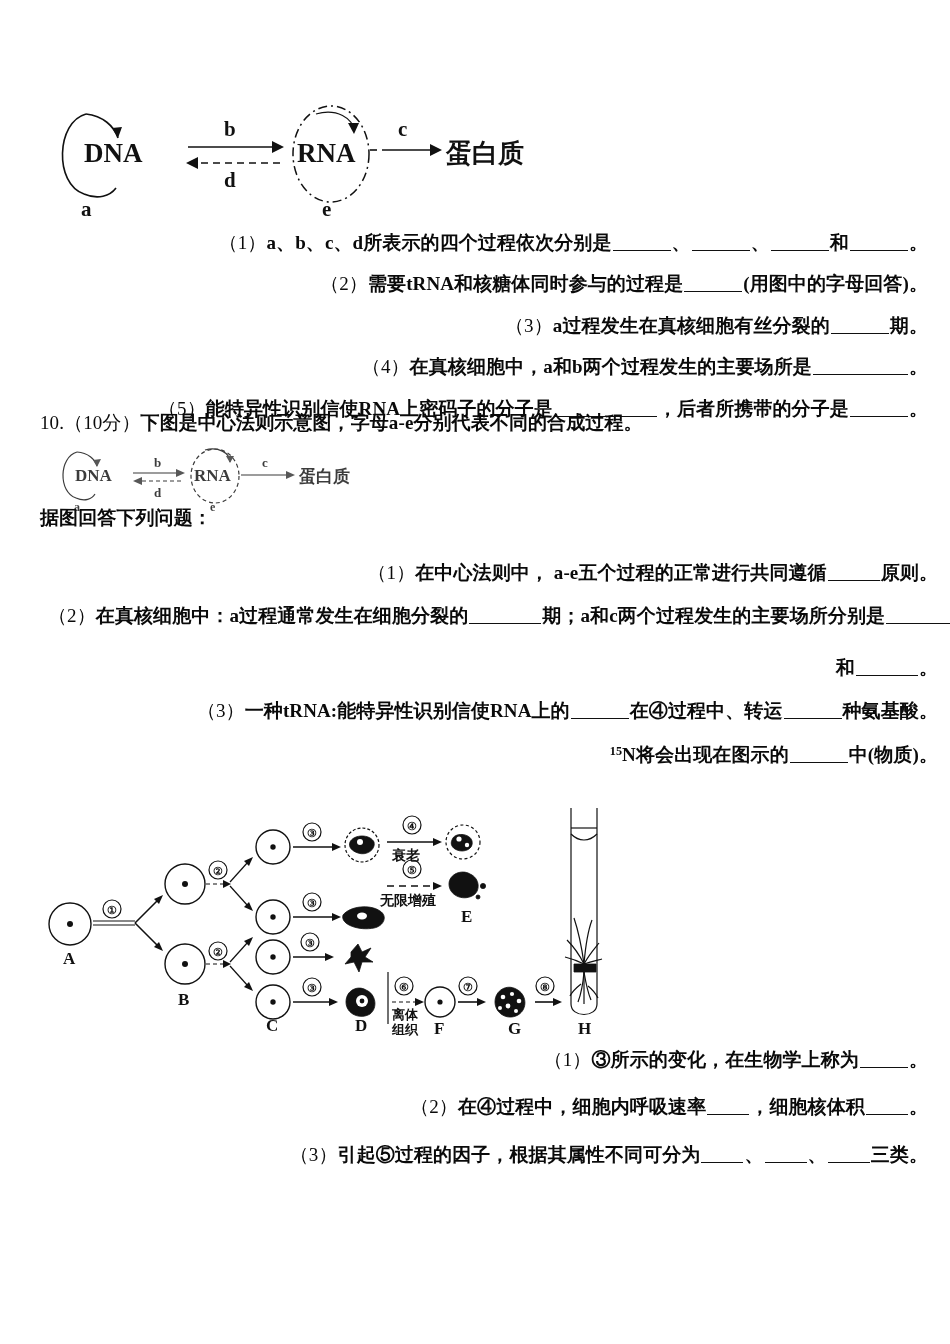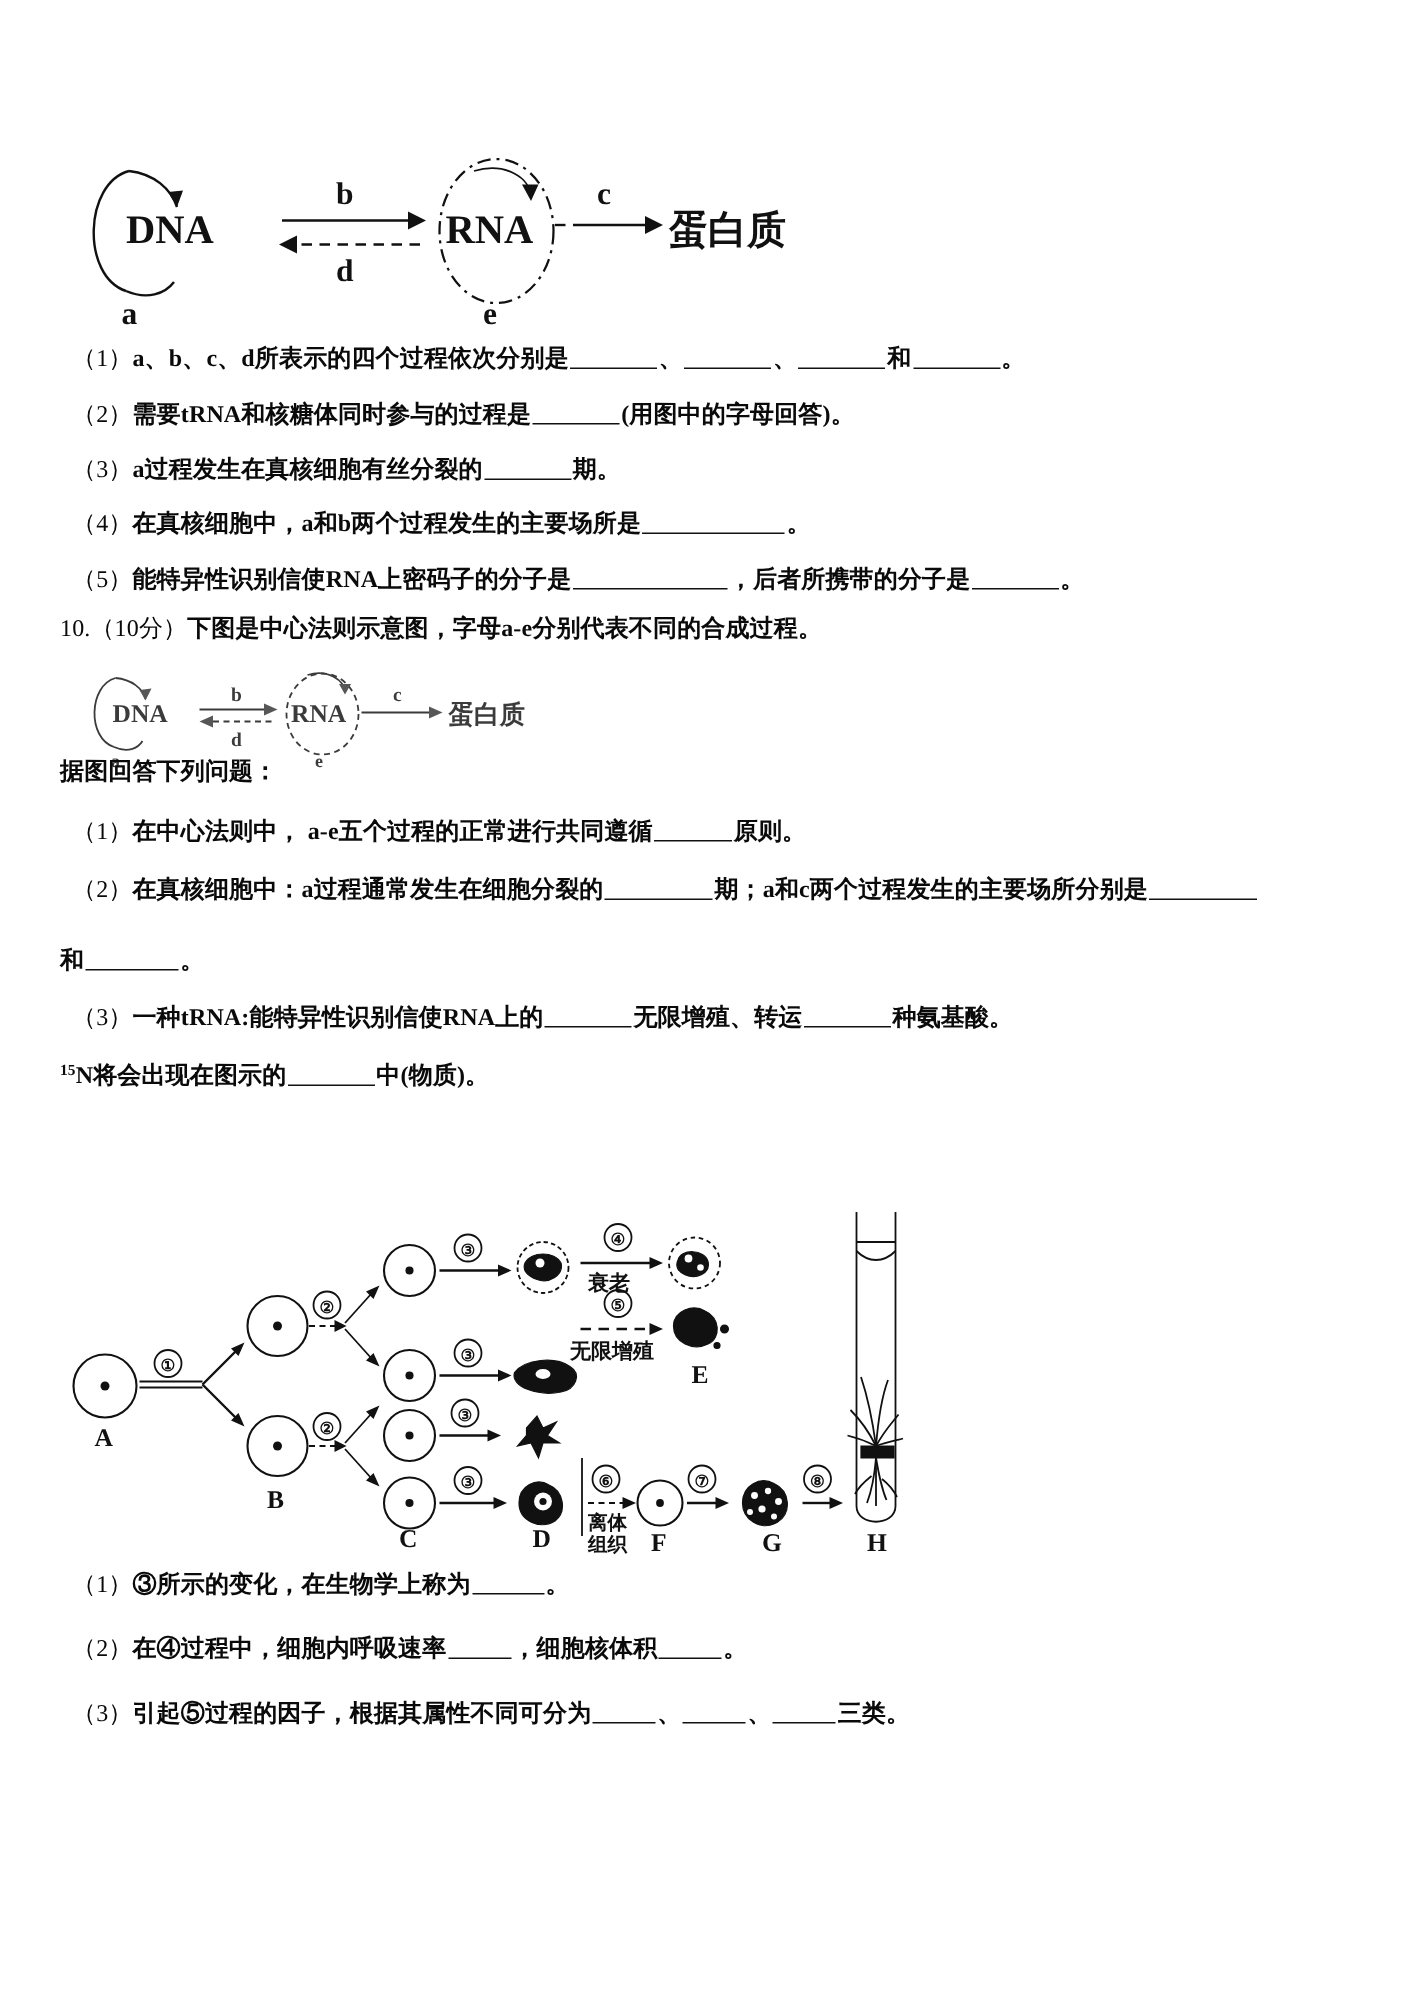--- a/index.html
+++ b/index.html
@@ -18,25 +18,26 @@
   .page {
     position: absolute;
     left: 0; top: 0;
     width: 950px;
     height: 1344px;
     padding: 0;
   }
 
   
   .q-line {
-    font-size: 16px;
+    font-size: 19px;
     line-height: 1.55;
     letter-spacing: 0.1px;
     white-space: nowrap;
     font-weight: 700;
+    text-align: right;
   }
   .num-label {
     font-weight: 400;
     font-family: "Liberation Serif", serif;
   }
   .blank {
     display: inline-block;
     border-bottom: 1.3px solid #111;
     height: 0.95em;
     vertical-align: -2px;
@@ -156,25 +157,25 @@
 
       <line class="stroke-thin" x1="186" y1="35" x2="234" y2="35"></line>
       <polygon points="240,35 231,31 231,39" fill="#333"></polygon>
       <text class="lbl" x="207" y="27" font-size="13" fill="#333">c</text>
       <text class="cjk" x="244" y="42" font-size="17" fill="#333">蛋白质</text>
     </svg>
   </div>
 
   <div class="abs q-line" style="left:40px; top:503px;">据图回答下列问题：</div>
 
-  <div class="abs" style="left:48px; top:543px; width:890px;">
+  <div class="abs" style="left:48px; top:558px; width:890px;">
     <div class="q-line" style="margin-bottom:14px;"><span><span class="num-label">（1）</span><span>在中心法则中，  a-e五个过程的正常进行共同遵循</span><span class="blank" style="width: 52px;"></span><span>原则。</span></span></div>
     <div class="q-line" style="margin-bottom:22px;"><span><span class="num-label">（2）</span><span>在真核细胞中：a过程通常发生在细胞分裂的</span><span class="blank" style="width: 72px;"></span><span>期；a和c两个过程发生的主要场所分别是</span><span class="blank" style="width: 72px;"></span></span></div>
     <div class="q-line" style="margin-left:-8px; margin-bottom:14px;"><span><span>和</span><span class="blank" style="width: 62px;"></span><span>。</span></span></div>
-    <div class="q-line" style="margin-bottom:14px;"><span><span class="num-label">（3）</span><span>一种tRNA:能特异性识别信使RNA上的</span><span class="blank" style="width: 58px;"></span><span>无限增殖、转运</span><span class="blank" style="width: 58px;"></span><span>种氨基酸。</span></span></div>
+    <div class="q-line" style="margin-bottom:14px;"><span><span class="num-label">（3）</span><span>一种tRNA:能特异性识别信使RNA上的</span><span class="blank" style="width: 58px;"></span><span>在④过程中、转运</span><span class="blank" style="width: 58px;"></span><span>种氨基酸。</span></span></div>
     <div class="q-line" style="margin-left:-8px;"><span><sup class="iso">15</sup><span>N将会出现在图示的</span><span class="blank" style="width: 58px;"></span><span>中(物质)。</span></span></div>
   </div>
 
 
   <div class="abs celldiagram">
     <svg width="510" height="222" viewBox="0 0 510 222">
 
       <circle class="cellfill" cx="30" cy="112" r="21"></circle>
       <circle class="nucleus" cx="30" cy="112" r="3"></circle>
       <text class="lbl" x="23" y="152" font-size="17">A</text>

